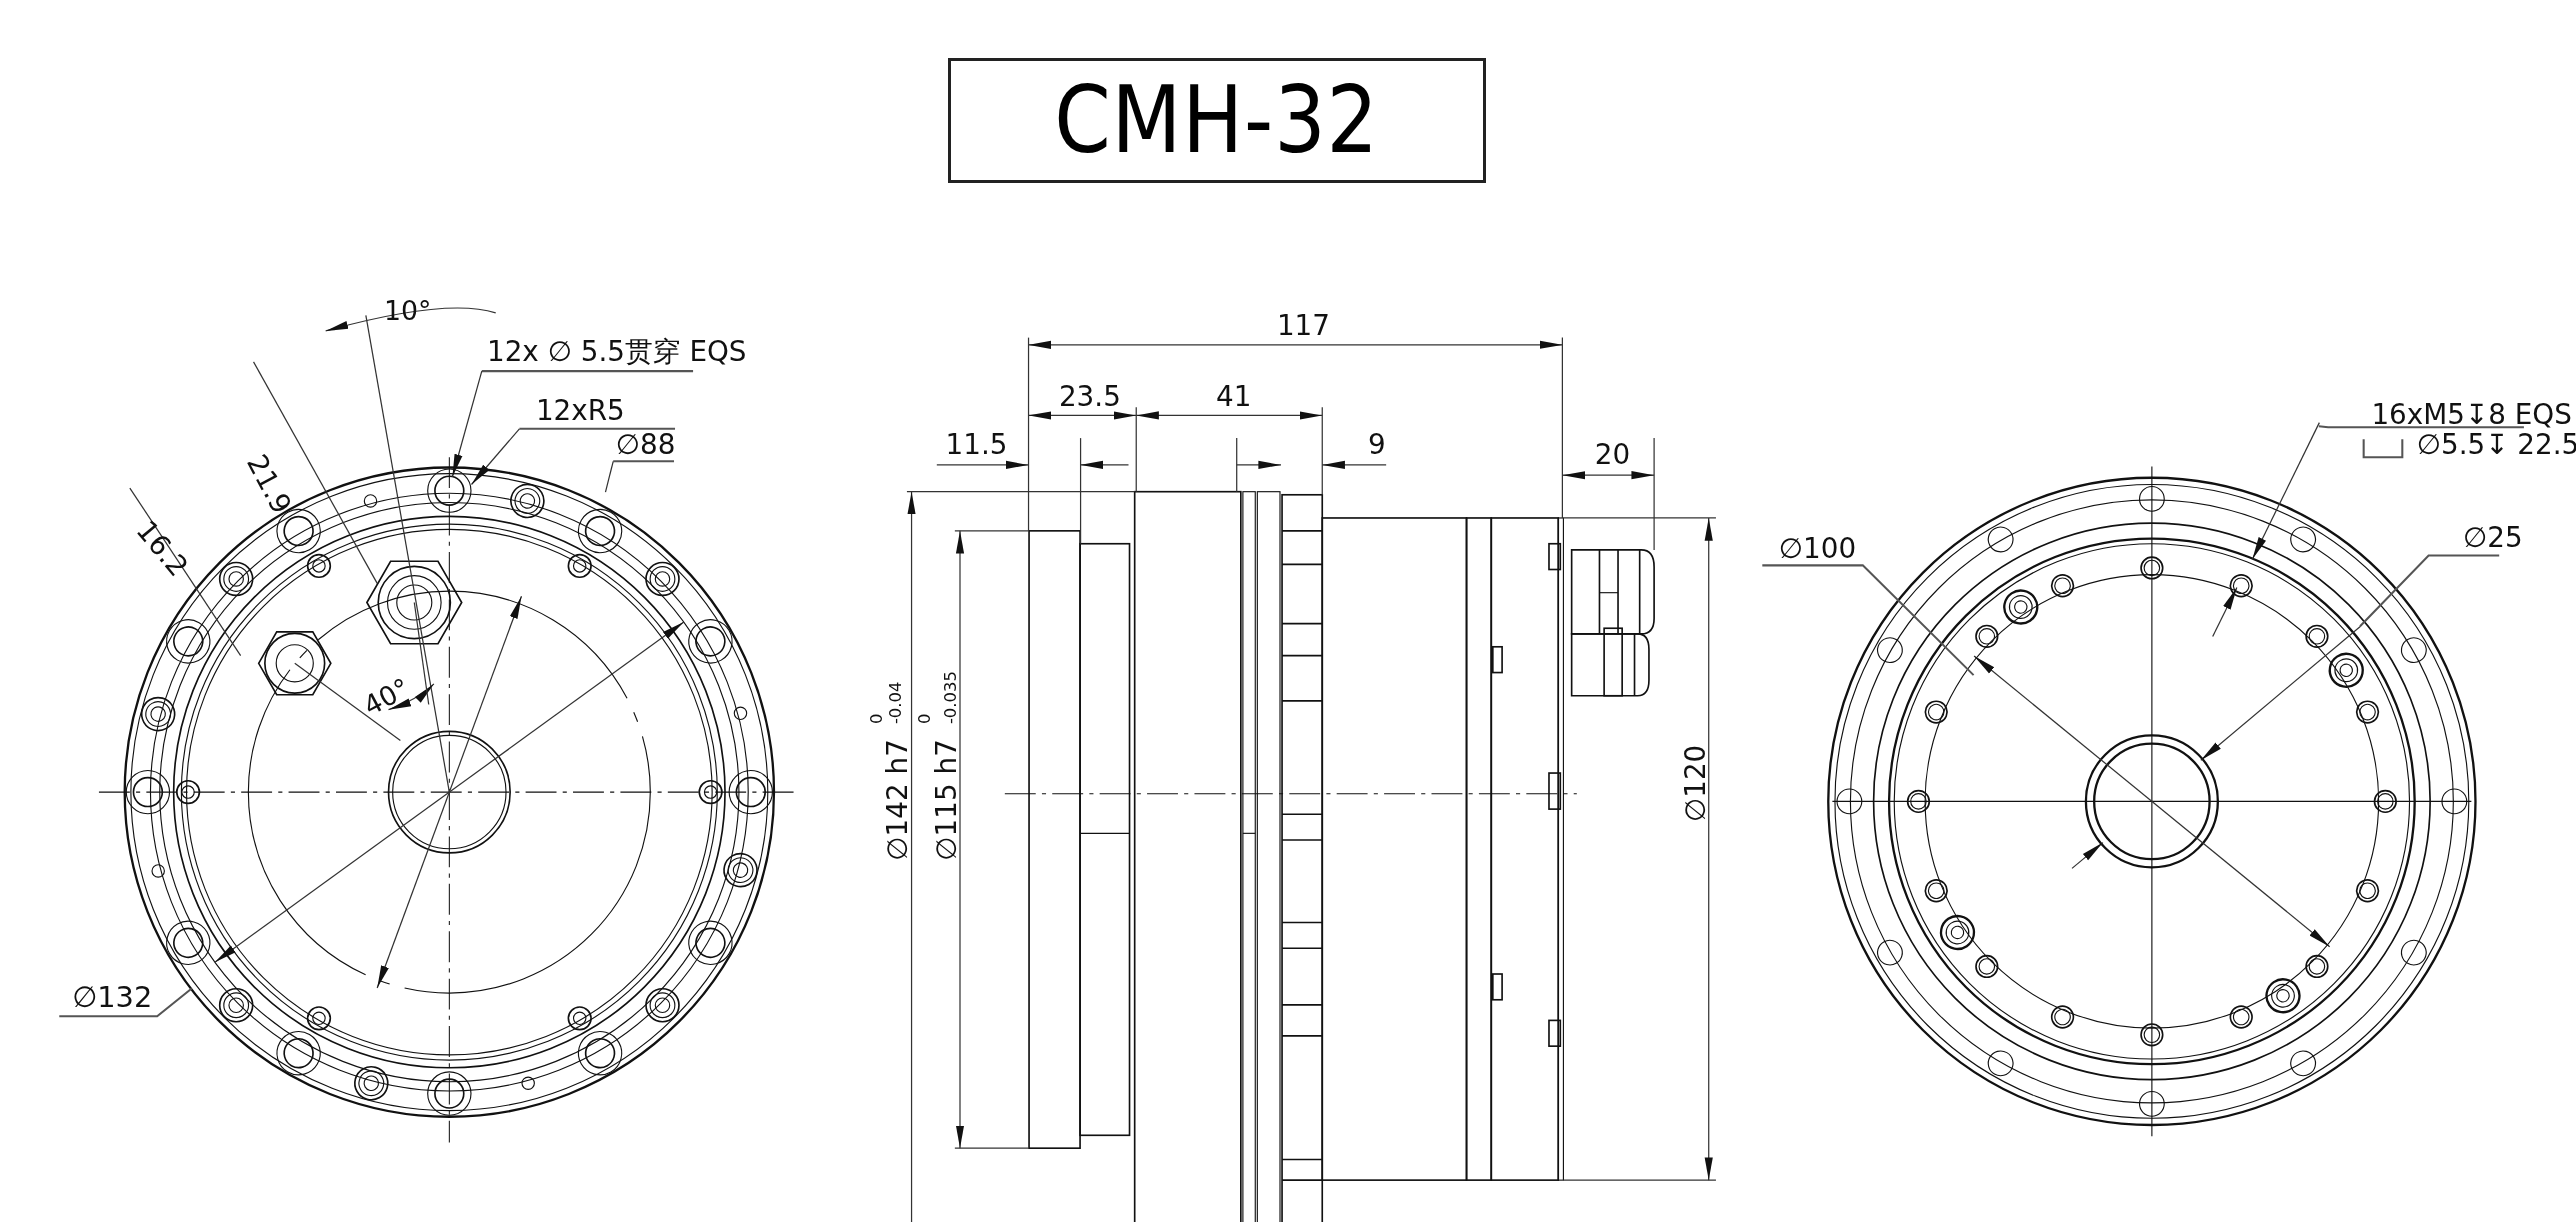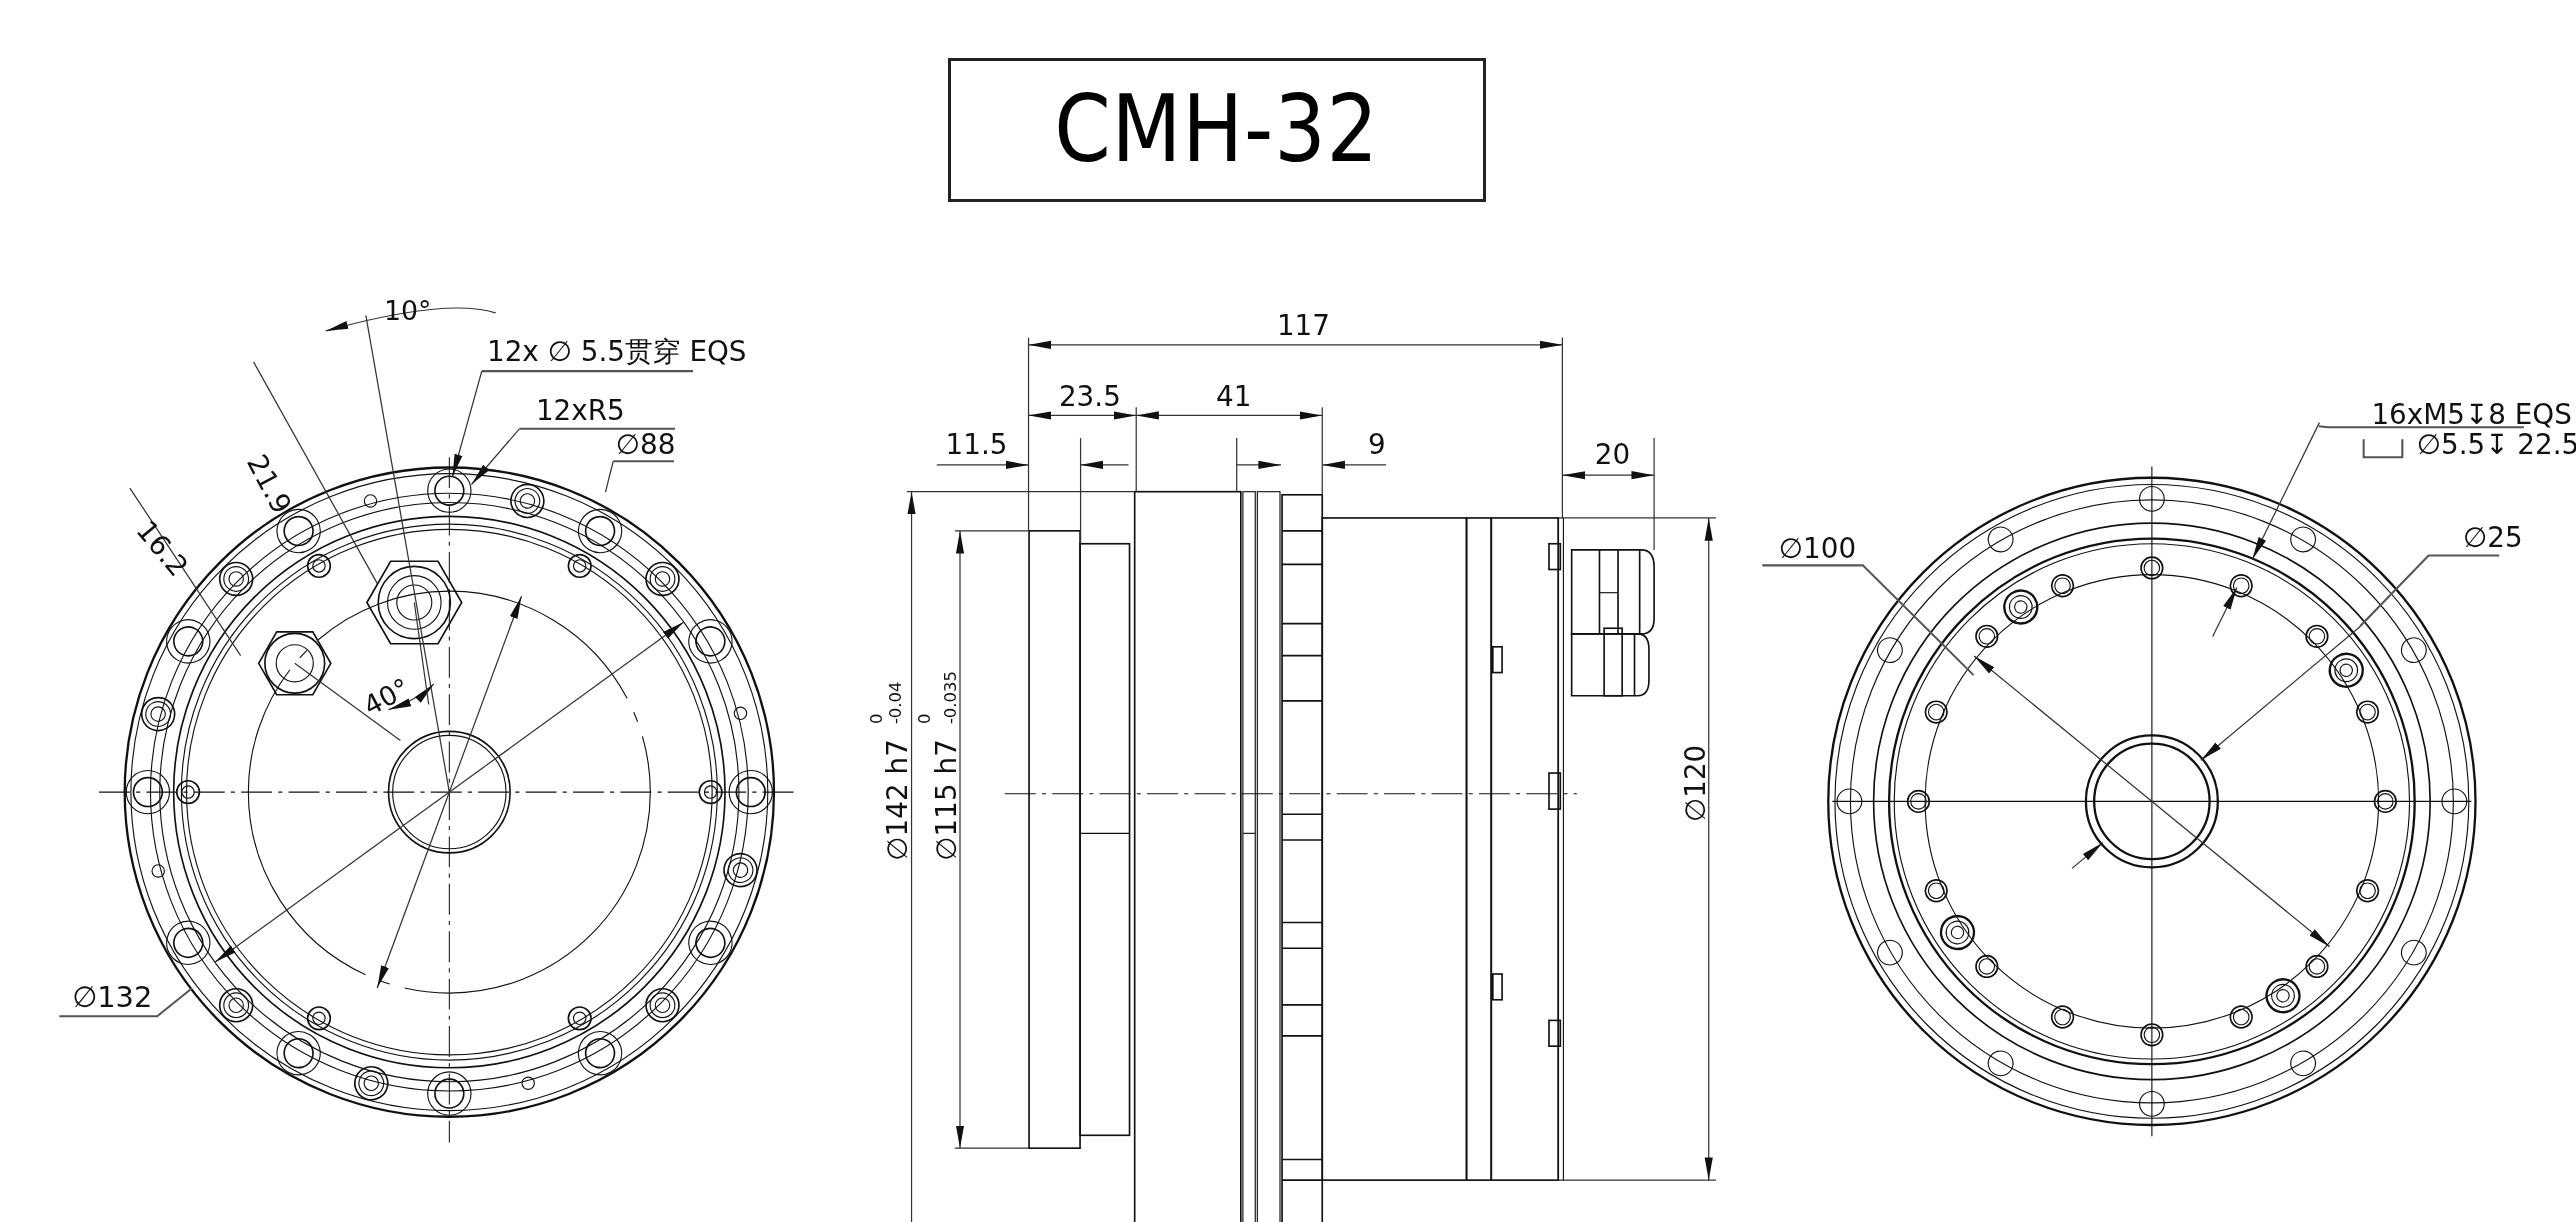--- a/index.html
+++ b/index.html
@@ -6,21 +6,21 @@
   body { width: 2577px; height: 1223px; overflow: hidden; position: relative; }
   #drawing { position: absolute; left: 0; top: 0; }
   svg text { font-family: "DejaVu Sans", "Liberation Sans", sans-serif; fill: #111111; }
   .ln { stroke: #111; fill: none; }
   .thin { stroke-width: 2.2; }
   .med { stroke-width: 3.2; }
   .thick { stroke-width: 4.5; }
   .center { stroke: #111; stroke-width: 2; stroke-dasharray: 60 12 8 12; fill: none; }
   .dim { stroke: #333; stroke-width: 2.4; fill: none; }
   .lead { stroke: #555; stroke-width: 4; fill: none; }
-  .title-box { position: absolute; left: 948px; top: 58px; width: 538px; height: 144px;
+  .title-box { position: absolute; left: 948px; top: 58px; width: 538px; height: 125px;
     border: 3.1px solid #222; box-sizing: border-box; display: flex; align-items: center; justify-content: center; background: #fff; }
   .title-text { font-family: "DejaVu Sans", sans-serif; font-size: 92px; color: #000; letter-spacing: 1px; line-height: 1; transform: scaleX(0.88); }
 </style>
 </head>
 <body>
 
 <div class="title-box">
   <span class="title-text">CMH-32</span>
 </div>
 

